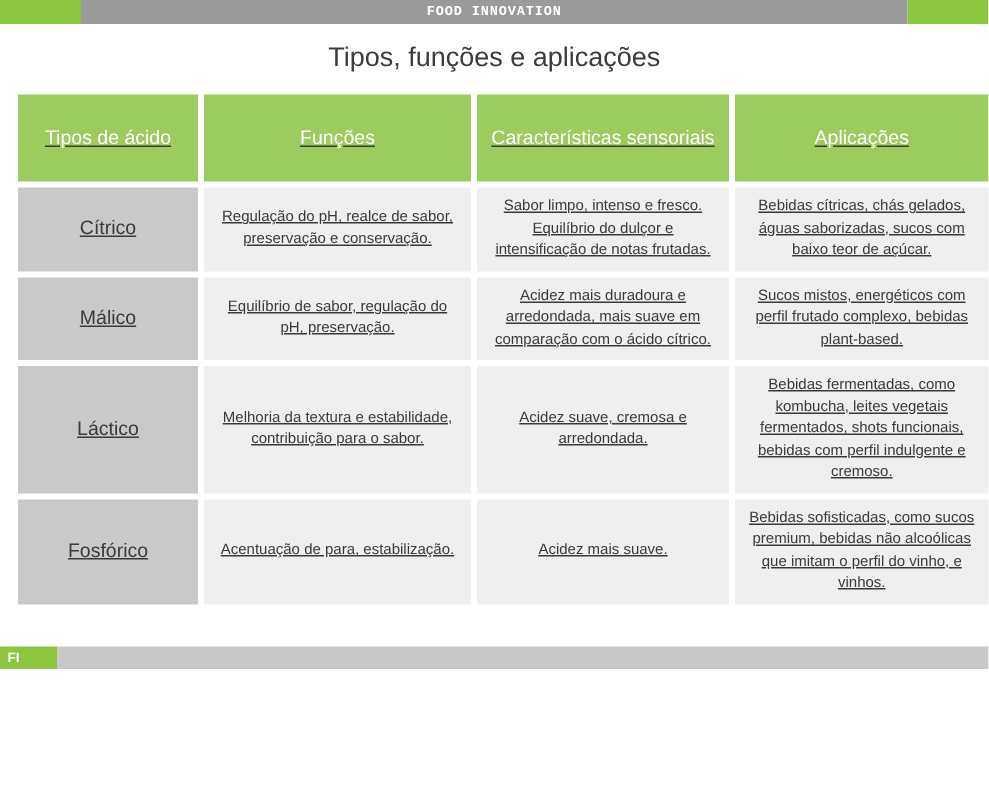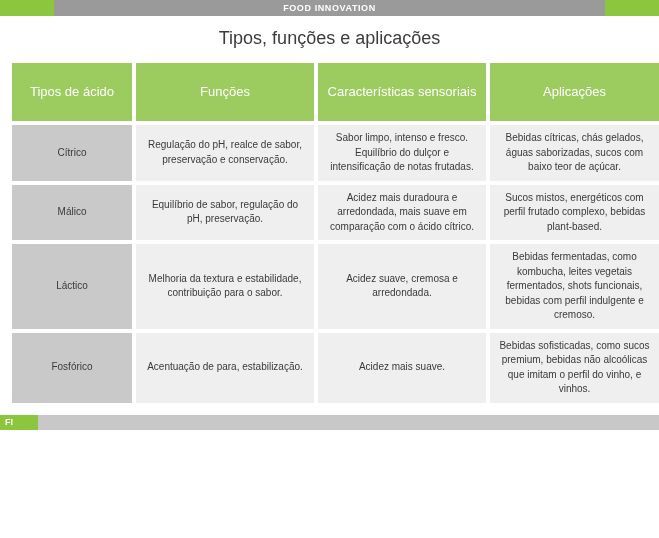--- a/index.html
+++ b/index.html
@@ -35,37 +35,39 @@
   .topbar-mid {
     flex: 1;
     background: #9a9a9a;
     color: #ffffff;
     font-size: 9px;
     font-weight: bold;
     letter-spacing: 0.6px;
     display: flex;
     align-items: center;
     justify-content: center;
+    font-family: Liberation Mono, monospace;
   }
   .topbar-right {
     width: 54px;
     background: #8cc63e;
   }
 
   
   .doc-title {
     text-align: center;
     font-size: 18px;
     color: #3c3c3c;
     padding: 12px 0 10px 0;
   }
 
   
   .table-wrap {
     padding: 0 8px;
+    text-decoration: underline;
   }
   table.matrix {
     border-collapse: separate;
     border-spacing: 4px 4px;
     width: 643px;
     table-layout: fixed;
   }
   table.matrix th {
     background: #9ccb5f;
     color: #ffffff;
@@ -81,34 +83,34 @@
     background: #efefef;
     font-size: 10px;
     text-align: center;
     vertical-align: middle;
     padding: 6px 8px;
     line-height: 1.45;
     color: #3a3a3a;
   }
   table.matrix td.rowhead {
     background: #c9c9c9;
-    font-size: 10px;
+    font-size: 13px;
     color: #3a3a3a;
   }
   col.c1 { width: 120px; }
   col.c2 { width: 178px; }
   col.c3 { width: 168px; }
   col.c4 { width: 169px; }
 
   
   .footer-bar {
     display: flex;
     align-items: stretch;
     height: 15px;
-    margin-top: 8px;
+    margin-top: 24px;
   }
   .footer-left {
     width: 38px;
     background: #8cc63e;
     color: #ffffff;
     font-size: 9px;
     font-weight: bold;
     display: flex;
     align-items: center;
     padding-left: 5px;

